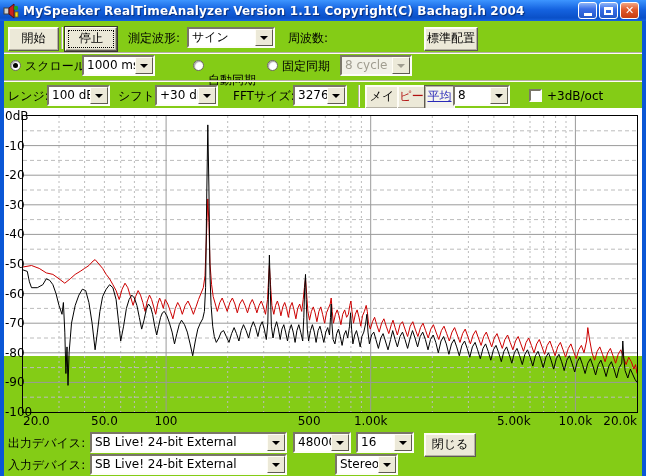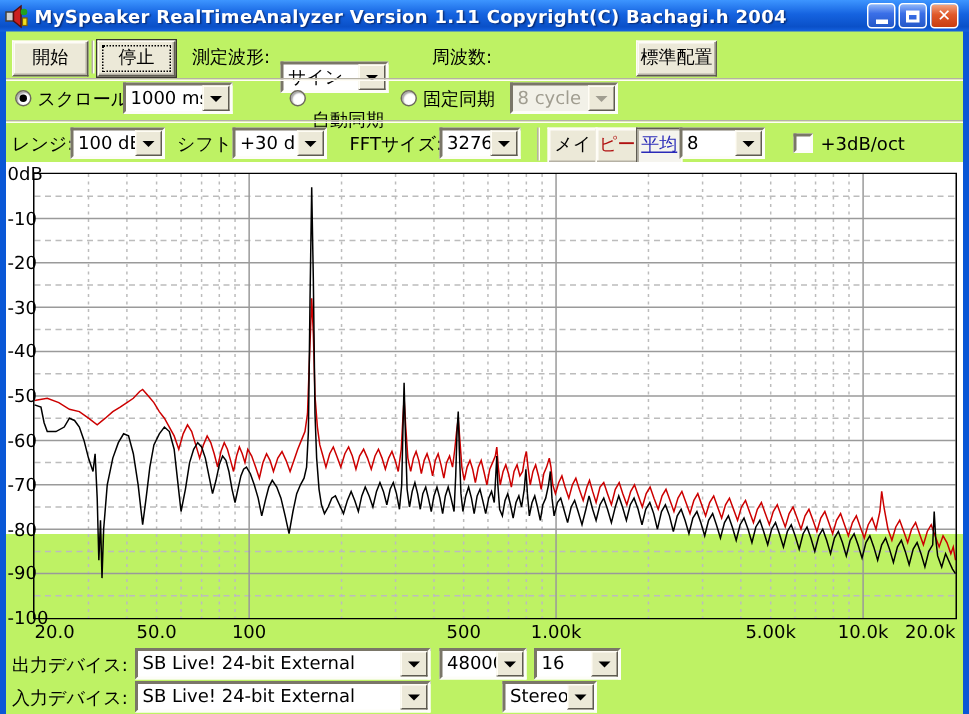--- a/index.html
+++ b/index.html
@@ -1,18 +1,18 @@
 <!DOCTYPE html>
 <html><head>
 <meta charset="utf-8">
 <style>
   html,body{margin:0;padding:0;}
   body{width:646px;height:476px;overflow:hidden;background:#ece9d8;
        font-family:"DejaVu Sans","Liberation Sans",sans-serif;font-size:12px;color:#000;}
-  .window{position:absolute;left:0;top:0;width:646px;height:476px;background:#bef264;
+  .window{position:absolute;left:0;top:0;width:646px;height:476px;background:#84cc16;
           border-left:4px solid #0a57d6;border-right:4px solid #0a57d6;box-sizing:border-box;}
   
   .titlebar{position:absolute;left:-4px;top:0;width:646px;height:21px;
             background:linear-gradient(180deg,#3d95ff 0%,#1563e0 45%,#0a50c8 85%,#1563e0 100%);
             display:flex;align-items:center;padding-left:3px;box-sizing:border-box;}
   .app-icon{width:16px;height:16px;margin-right:4px;flex:0 0 auto;}
   .title-text{color:#fff;font-weight:bold;font-size:12px;white-space:nowrap;
               text-shadow:1px 1px 1px rgba(0,0,30,.5);letter-spacing:.2px;}
   .winbtns{position:absolute;right:7px;top:2px;display:flex;}
   .tb-btn{width:19px;height:17px;border-radius:3px;border:1px solid #fff;margin-left:2px;
@@ -82,21 +82,21 @@
       <span class="tb-btn close">
           <i class="glyph-x">✕</i>
         </span>
     </span>
   </div>
 
   <div class="btn" style="left:4px;top:27px;width:49px;height:22px;">開始</div>
   <div class="vsep" style="left:57px;top:27px;height:22px;"></div>
   <div class="btn default" style="left:61px;top:27px;width:50px;height:22px;">停止</div>
   <span class="lbl" style="left:124px;top:30px;">測定波形:</span>
-  <div class="combo" style="left:183px;top:27px;width:72px;margin-top:14px;">
+  <div class="combo" style="left:183px;top:27px;width:88px;">
     <span class="combo-text">サイン</span>
     <span class="combo-arrow">
         <i class="tri"></i>
       </span>
   </div>
   <span class="lbl" style="left:284px;top:30px;">周波数:</span>
   <div class="btn" style="left:420px;top:27px;width:52px;height:22px;">標準配置</div>
 
   <div class="rowsep" style="top:52px;"></div>
 
@@ -243,20 +243,21 @@
     <span class="combo-arrow">
         <i class="tri"></i>
       </span>
   </div>
   <div class="combo" style="left:352px;top:432px;width:58px;">
     <span class="combo-text">16</span>
     <span class="combo-arrow">
         <i class="tri"></i>
       </span>
   </div>
+  <div class="btn" style="left:420px;top:433px;width:50px;height:22px;">閉じる</div>
 
   <span class="lbl" style="left:4px;top:457px;">入力デバイス:</span>
   <div class="combo" style="left:86px;top:454px;width:197px;">
     <span class="combo-text">SB Live! 24-bit External</span>
     <span class="combo-arrow">
         <i class="tri"></i>
       </span>
   </div>
   <div class="combo" style="left:331px;top:454px;width:63px;">
     <span class="combo-text">Stereo</span>

